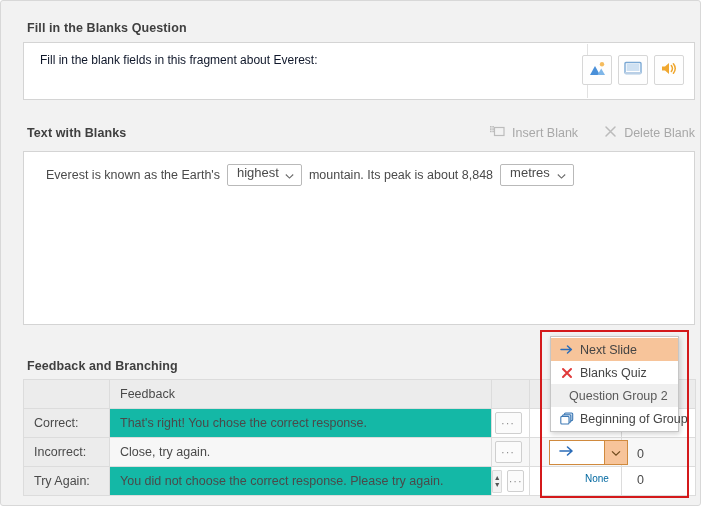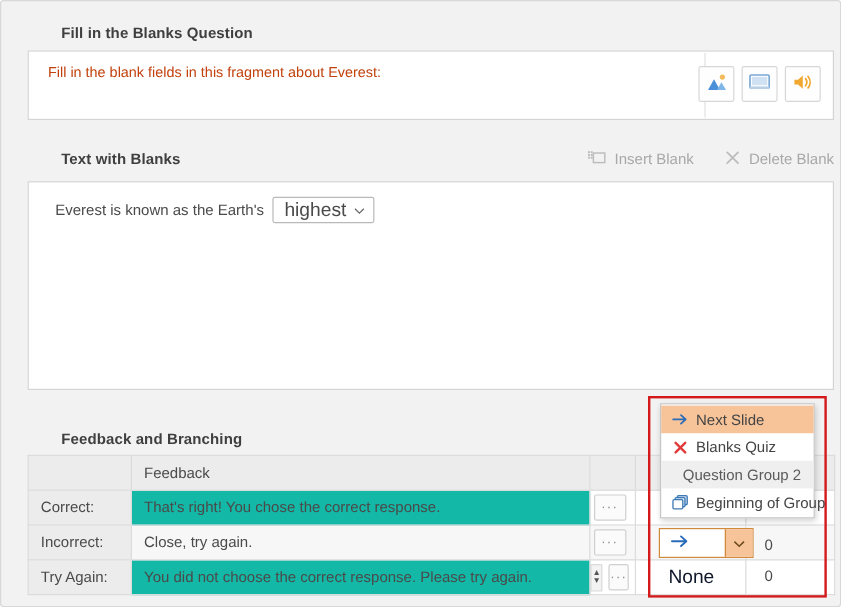--- a/index.html
+++ b/index.html
@@ -35,40 +35,39 @@
     height: 492px;
     background: #f2f2f2;
   }
 
   
   .section-title {
     font-size: 12.5px;
     font-weight: bold;
     color: #3f3f3f;
     letter-spacing: .1px;
-    margin-left: 24px;
   }
 
   
   .q-box-wrap {
     position: absolute;
     left: 14px;
     top: 35px;
     width: 672px;
     height: 58px;
     background: #ffffff;
     border: 1px solid #d4d4d4;
     box-sizing: border-box;
   }
   .q-text {
     position: absolute;
     left: 16px;
     top: 10px;
     font-size: 12px;
-    color: #c2410c;
+    color: #0f172a;
     white-space: nowrap;
   }
   .q-divider {
     position: absolute;
     right: 106px;
     top: 1px;
     bottom: 1px;
     width: 1px;
     background: #e2e2e2;
   }
@@ -135,29 +134,29 @@
     display: flex;
     align-items: center;
     font-size: 12.5px;
     color: #4a4a4a;
     white-space: nowrap;
   }
   .sentence .txt { padding: 0 4px; }
   .blank-select {
     position: relative;
     display: inline-flex;
-    align-items: flex-end;
+    align-items: flex-start;
     height: 22px;
     min-width: 74px;
     border: 1px solid #b9b9b9;
     background: #ffffff;
     border-radius: 2px;
     padding: 0 22px 0 9px;
     margin: 0 3px;
-    font-size: 16px;
+    font-size: 13px;
     color: #4a4a4a;
     cursor: pointer;
     box-sizing: border-box;
   }
   .blank-select .caret {
     position: absolute;
     right: 7px;
     top: 50%;
     transform: translateY(-50%);
   }
@@ -323,24 +322,24 @@
   .zero-a {
     position: absolute;
     left: 628px;
     top: 440px;
     font-size: 12.5px;
     color: #4a4a4a;
     z-index: 46;
   }
   .none-cell {
     position: absolute;
-    left: 548px;
+    left: 576px;
     top: 466px;
-    font-size: 16px;
-    color: #0f172a;
+    font-size: 10px;
+    color: #0369a1;
     z-index: 46;
   }
   .zero-b {
     position: absolute;
     left: 628px;
     top: 466px;
     font-size: 12.5px;
     color: #4a4a4a;
     z-index: 46;
   }
@@ -416,20 +415,29 @@
           <span class="lbl">Delete Blank</span>
         </div>
       </div>
     </div>
 
     <div class="blanks-box">
       <div class="sentence">
         <span class="txt">Everest is known as the Earth's</span>
         <span class="blank-select">
           <span>highest</span>
+          <span class="caret">
+            <svg width="9" height="6" viewBox="0 0 9 6">
+              <path d="M0.8 1 L4.5 4.6 L8.2 1" stroke="#6a6a6a" stroke-width="1.1" fill="none"></path>
+            </svg>
+          </span>
+        </span>
+        <span class="txt">mountain. Its peak is about 8,848</span>
+        <span class="blank-select">
+          <span>metres</span>
           <span class="caret">
             <svg width="9" height="6" viewBox="0 0 9 6">
               <path d="M0.8 1 L4.5 4.6 L8.2 1" stroke="#6a6a6a" stroke-width="1.1" fill="none"></path>
             </svg>
           </span>
         </span>
       </div>
     </div>
 
     <div class="section-title fb-title">Feedback and Branching</div>

